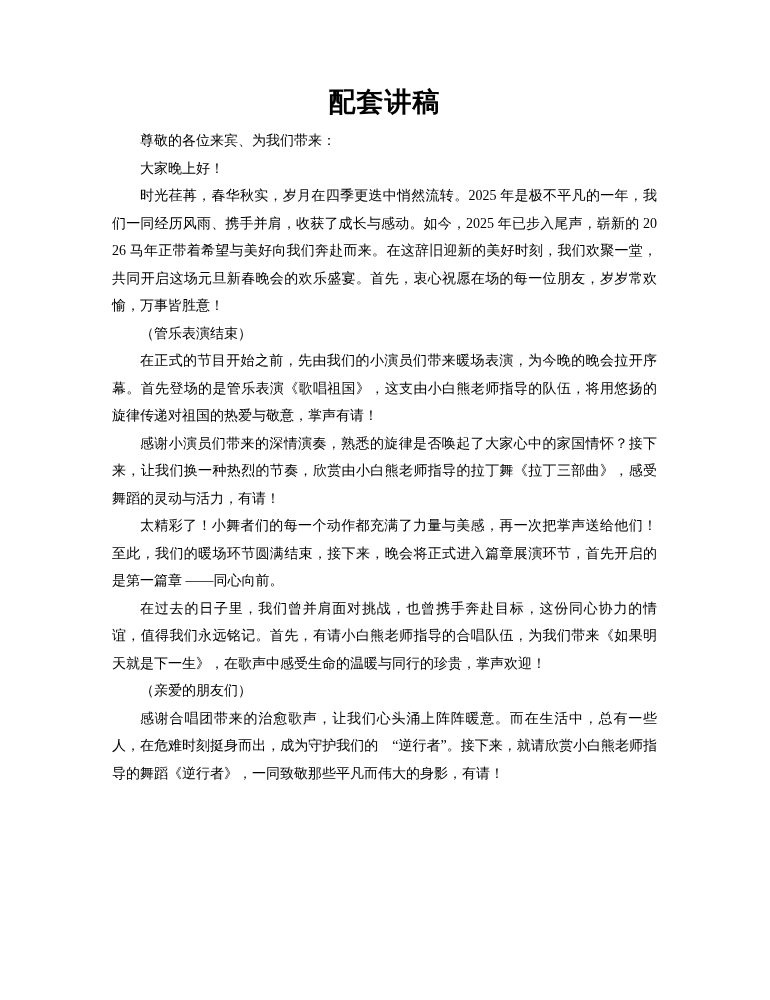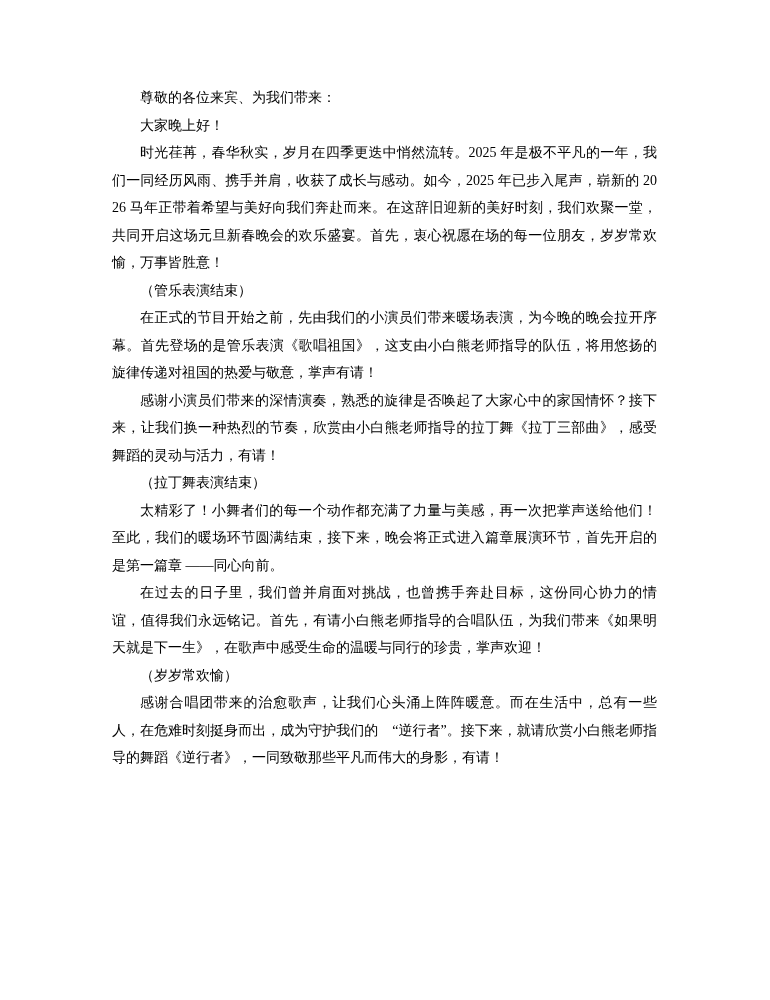--- a/index.html
+++ b/index.html
@@ -38,26 +38,26 @@
     word-break: break-all;
   }
   .bold {
     font-weight: normal;
   }
 </style>
 </head>
 <body>
 
 <div class="page">
+  <h1 class="doc-title">配套讲稿</h1>
   <div id="paragraphs">
       <p class="para"><span class="">尊敬的各位来宾、为我们带来：</span></p>
       <p class="para"><span class="">大家晚上好！</span></p>
       <p class="para"><span class="">时光荏苒，春华秋实，岁月在四季更迭中悄然流转。2025 年是极不平凡的一年，我们一同经历风雨、携手并肩，收获了成长与感动。如今，2025 年已步入尾声，崭新的 2026 马年正带着希望与美好向我们奔赴而来。在这辞旧迎新的美好时刻，我们欢聚一堂，共同开启这场元旦新春晚会的欢乐盛宴。首先，衷心祝愿在场的每一位朋友，岁岁常欢愉，万事皆胜意！</span></p>
       <p class="para"><span class="">（管乐表演结束）</span></p>
       <p class="para"><span class="">在正式的节目开始之前，先由我们的小演员们带来暖场表演，为今晚的晚会拉开序幕。首先登场的是管乐表演《歌唱祖国》，这支由小白熊老师指导的队伍，将用悠扬的旋律传递对祖国的热爱与敬意，掌声有请！</span></p>
       <p class="para"><span class="">感谢小演员们带来的深情演奏，熟悉的旋律是否唤起了大家心中的家国情怀？接下来，让我们换一种热烈的节奏，欣赏由小白熊老师指导的拉丁舞《拉丁三部曲》，感受舞蹈的灵动与活力，有请！</span></p>
-      <p class="para"><span class="">（拉丁舞表演结束）</span></p>
       <p class="para"><span class="">太精彩了！小舞者们的每一个动作都充满了力量与美感，再一次把掌声送给他们！至此，我们的暖场环节圆满结束，接下来，晚会将正式进入篇章展演环节，首先开启的是第一篇章 </span><span class="bold">——同心向前</span><span class="">。</span></p>
       <p class="para"><span class="">在过去的日子里，我们曾并肩面对挑战，也曾携手奔赴目标，这份同心协力的情谊，值得我们永远铭记。首先，有请小白熊老师指导的合唱队伍，为我们带来《如果明天就是下一生》，在歌声中感受生命的温暖与同行的珍贵，掌声欢迎！</span></p>
-      <p class="para"><span class="">（岁岁常欢愉）</span></p>
+      <p class="para"><span class="">（亲爱的朋友们）</span></p>
       <p class="para"><span class="">感谢合唱团带来的治愈歌声，让我们心头涌上阵阵暖意。而在生活中，总有一些人，在危难时刻挺身而出，成为守护我们的　“逆行者”。接下来，就请欣赏小白熊老师指导的舞蹈《逆行者》，一同致敬那些平凡而伟大的身影，有请！</span></p>
     </div>
 </div>
 
 </body></html>

